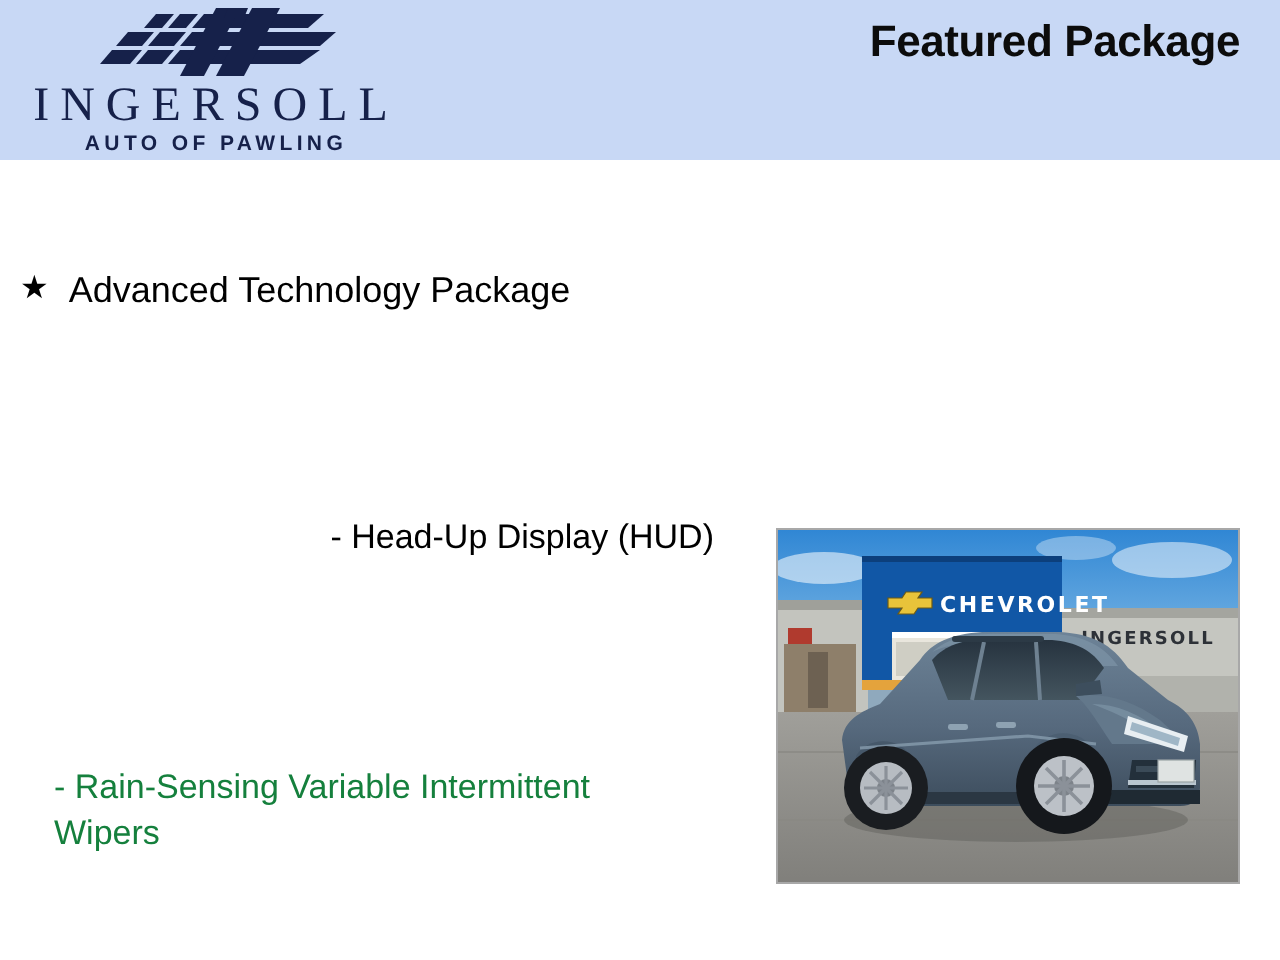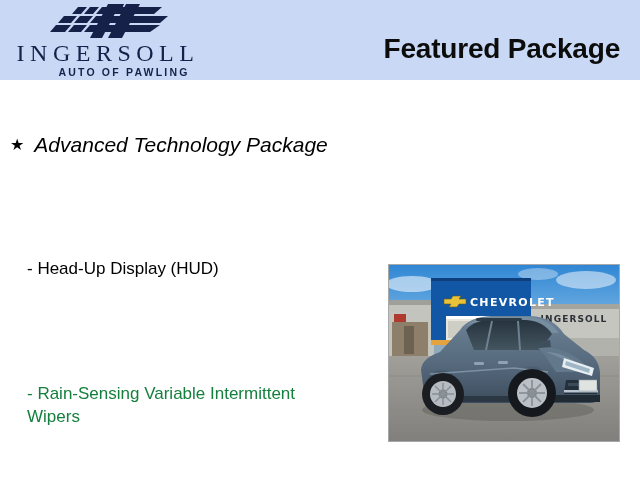--- a/index.html
+++ b/index.html
@@ -50,36 +50,36 @@
     font-size: 24px;
     font-weight: 400;
     letter-spacing: 5.5px;
     color: #16214a;
     line-height: 26px;
     font-family: "Liberation Serif", serif;
   }
 
   .logo-sub {
     position: absolute;
-    left: 16px;
+    left: 0;
     top: 64px;
     width: 200px;
     text-align: center;
     font-size: 10.5px;
     font-weight: bold;
     letter-spacing: 2.2px;
     color: #16214a;
     line-height: 12px;
   }
 
   .header-title {
     position: absolute;
     right: 20px;
-    top: 33px;
-    font-size: 28px;
+    top: 8px;
+    font-size: 22px;
     font-weight: bold;
     color: #0c0c0c;
     letter-spacing: -0.2px;
     white-space: nowrap;
   }
 
   
   .content {
     position: absolute;
     left: 0;
@@ -100,34 +100,34 @@
 
   .star-bullet {
     font-size: 16px;
     line-height: 22px;
     color: #000000;
     margin-right: 10px;
     flex: none;
   }
 
   .pkg-title {
-    font-size: 21px;
+    font-size: 18px;
     line-height: 22px;
     color: #000000;
-    font-style: italic;
   }
 
   .feature-1 {
     position: absolute;
     left: 27px;
     top: 178px;
     width: 330px;
     font-size: 17px;
     line-height: 22px;
     color: #000000;
+    text-align: right;
   }
 
   .feature-2 {
     position: absolute;
     left: 27px;
     top: 302px;
     width: 302px;
     font-size: 17px;
     line-height: 23px;
     color: #15803d;

